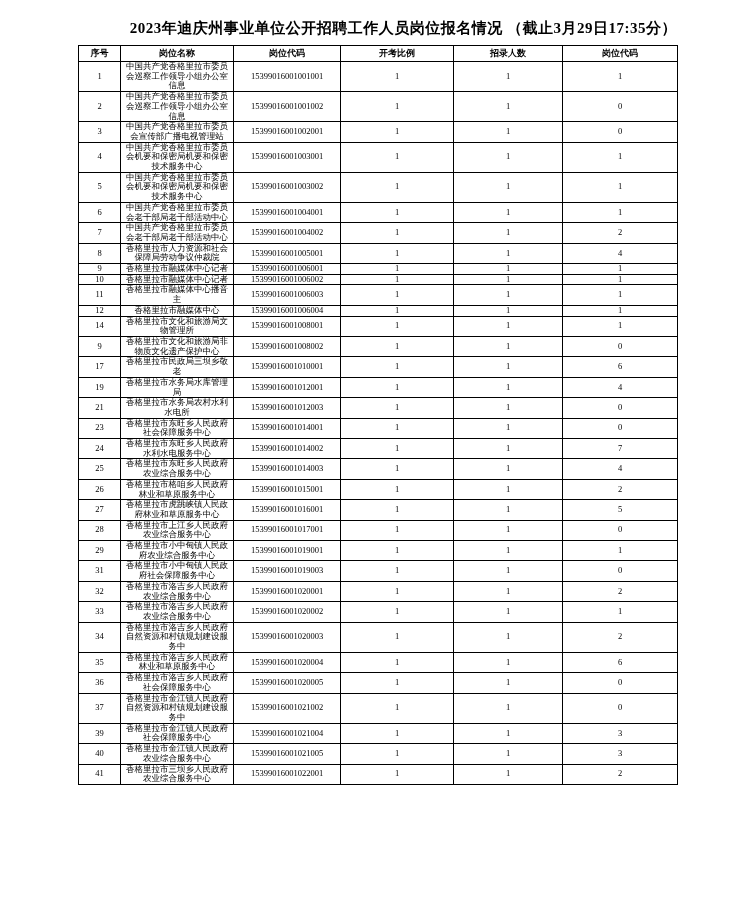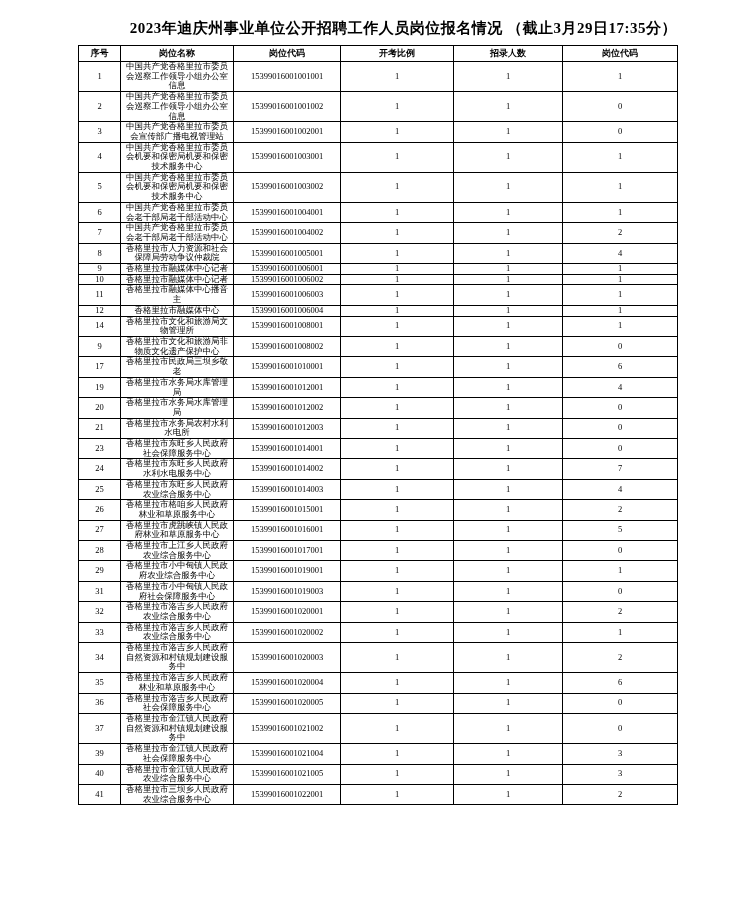--- a/index.html
+++ b/index.html
@@ -185,28 +185,20 @@
         </tr>
         <tr>
           <td class="cell-seq">19</td>
           <td class="cell-position-name">香格里拉市水务局水库管理局</td>
           <td class="cell-position-code">15399016001012001</td>
           <td class="cell-exam-ratio">1</td>
           <td class="cell-recruit-count">1</td>
           <td class="cell-paid-count">4</td>
         </tr>
         <tr>
-          <td class="cell-seq">20</td>
-          <td class="cell-position-name">香格里拉市水务局水库管理局</td>
-          <td class="cell-position-code">15399016001012002</td>
-          <td class="cell-exam-ratio">1</td>
-          <td class="cell-recruit-count">1</td>
-          <td class="cell-paid-count">0</td>
-        </tr>
-        <tr>
           <td class="cell-seq">21</td>
           <td class="cell-position-name">香格里拉市水务局农村水利水电所</td>
           <td class="cell-position-code">15399016001012003</td>
           <td class="cell-exam-ratio">1</td>
           <td class="cell-recruit-count">1</td>
           <td class="cell-paid-count">0</td>
         </tr>
         <tr>
           <td class="cell-seq">23</td>
           <td class="cell-position-name">香格里拉市东旺乡人民政府社会保障服务中心</td>

